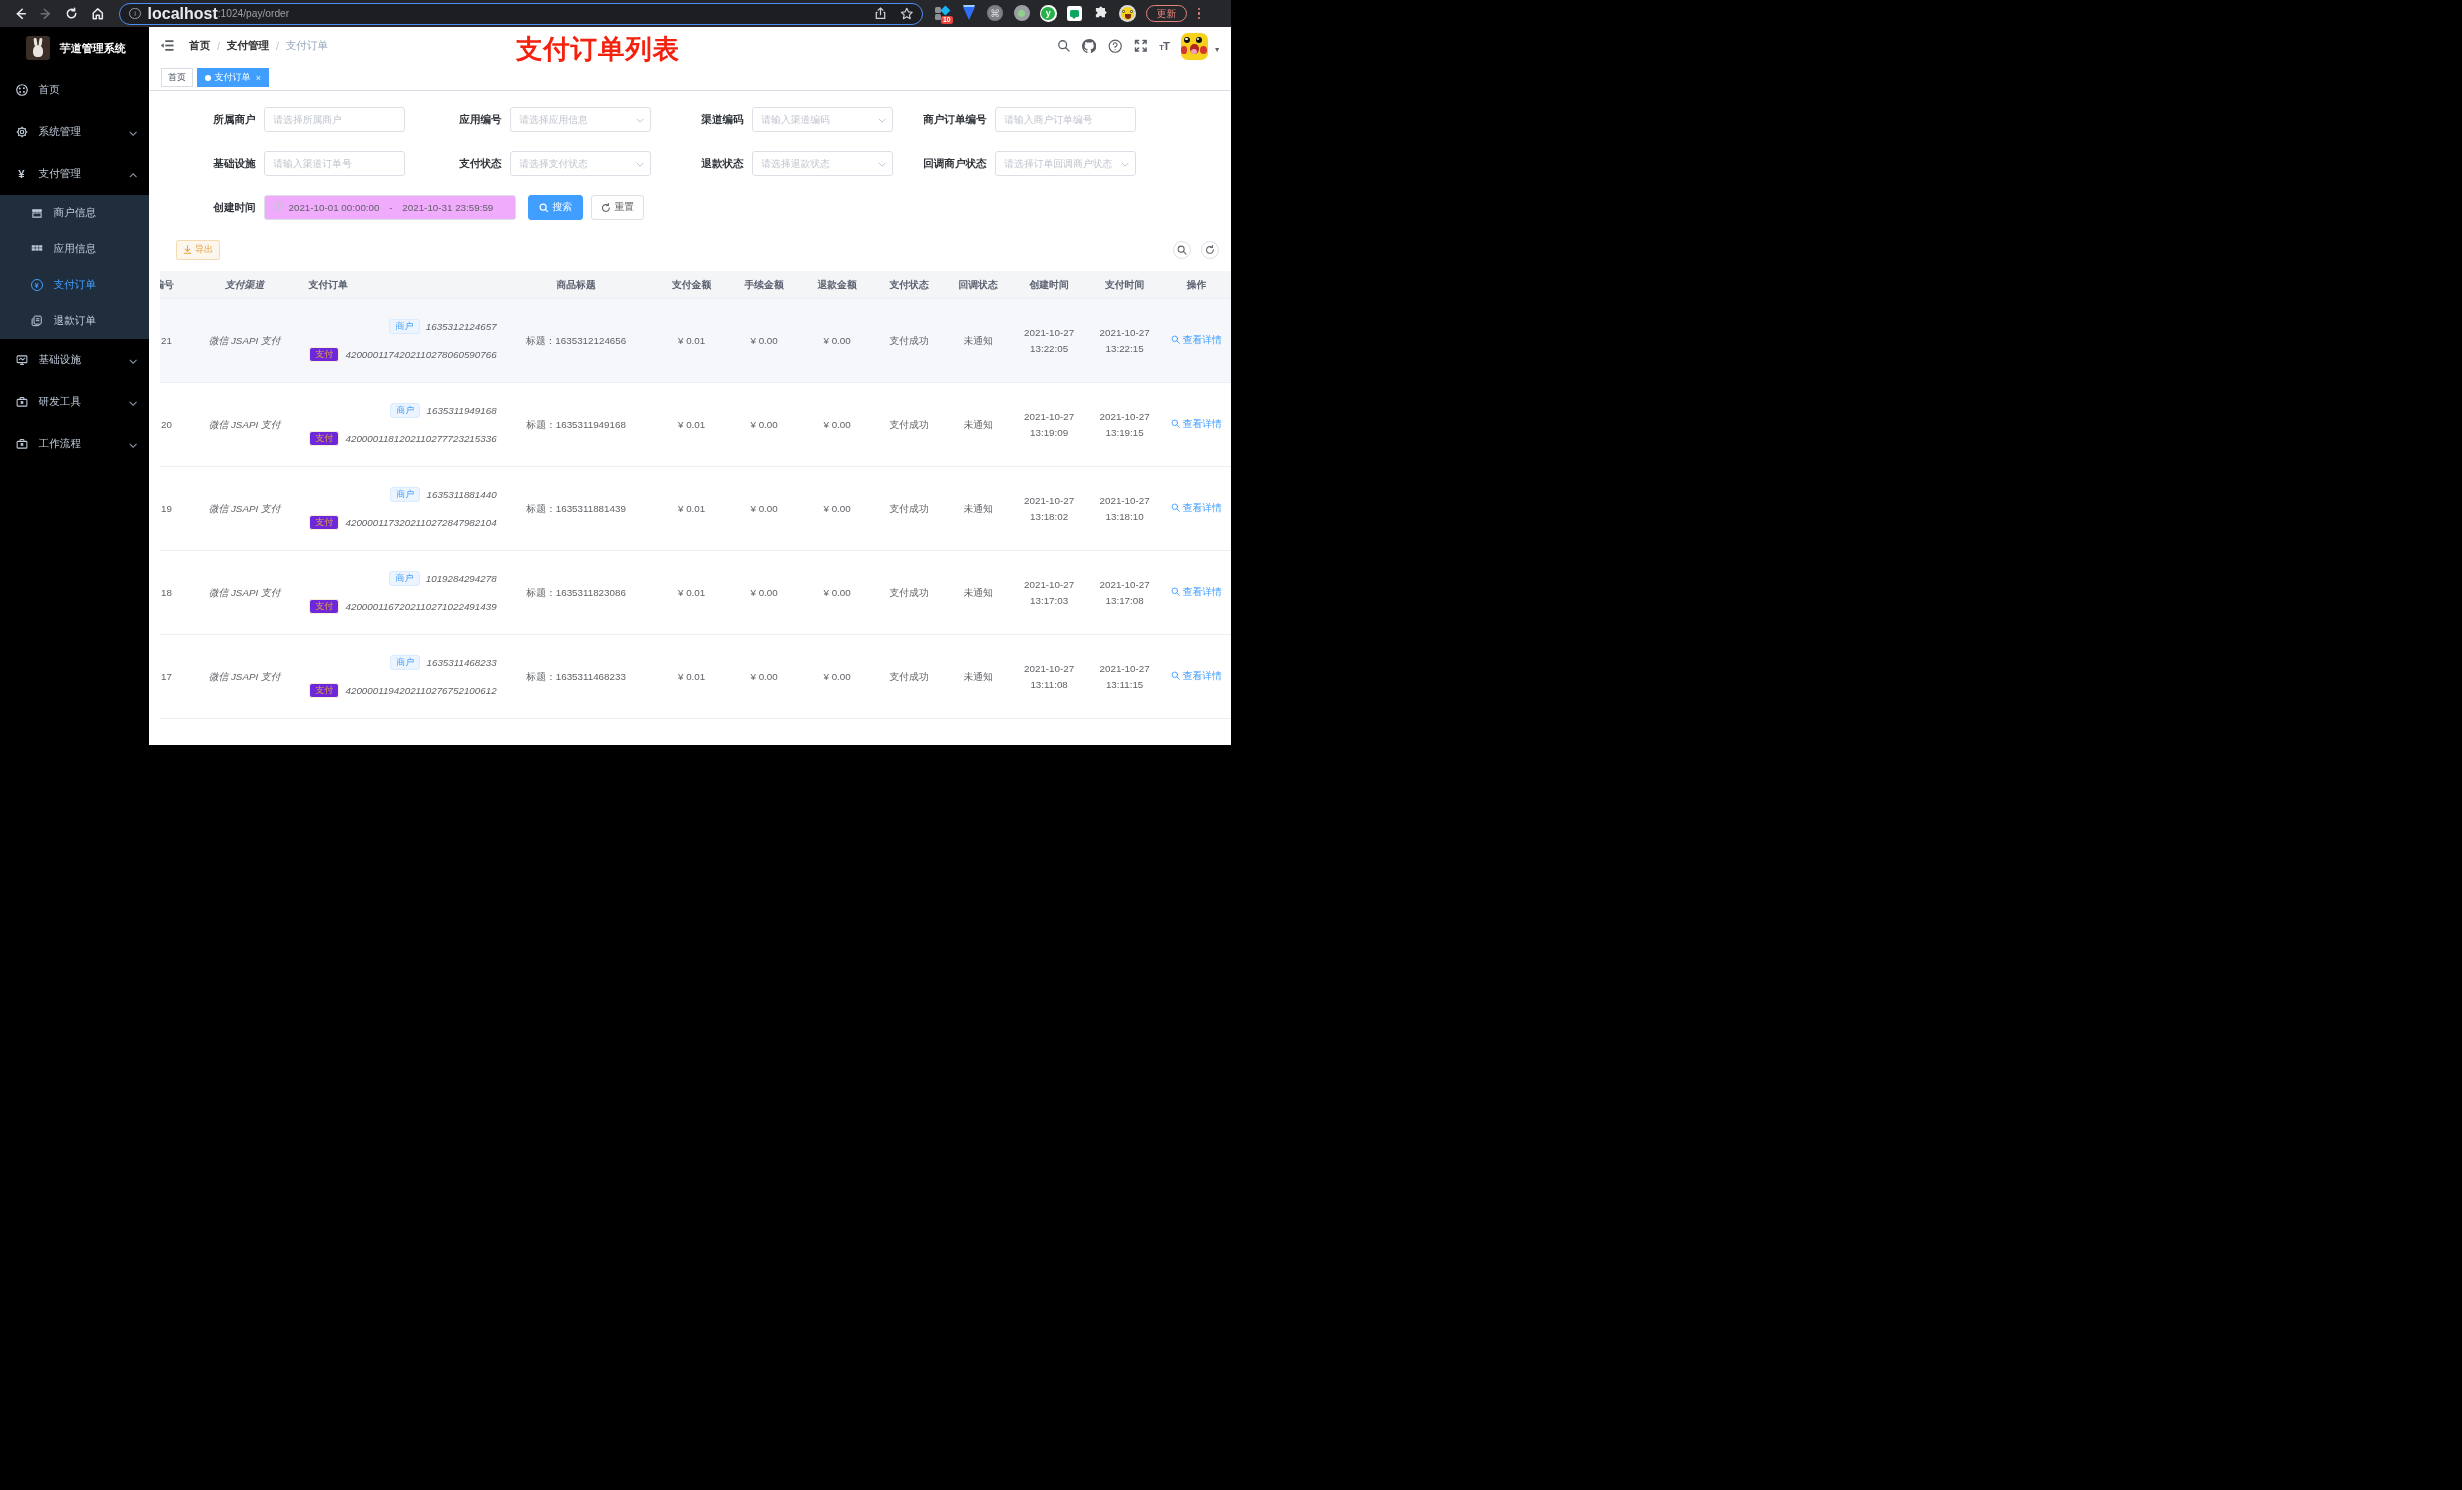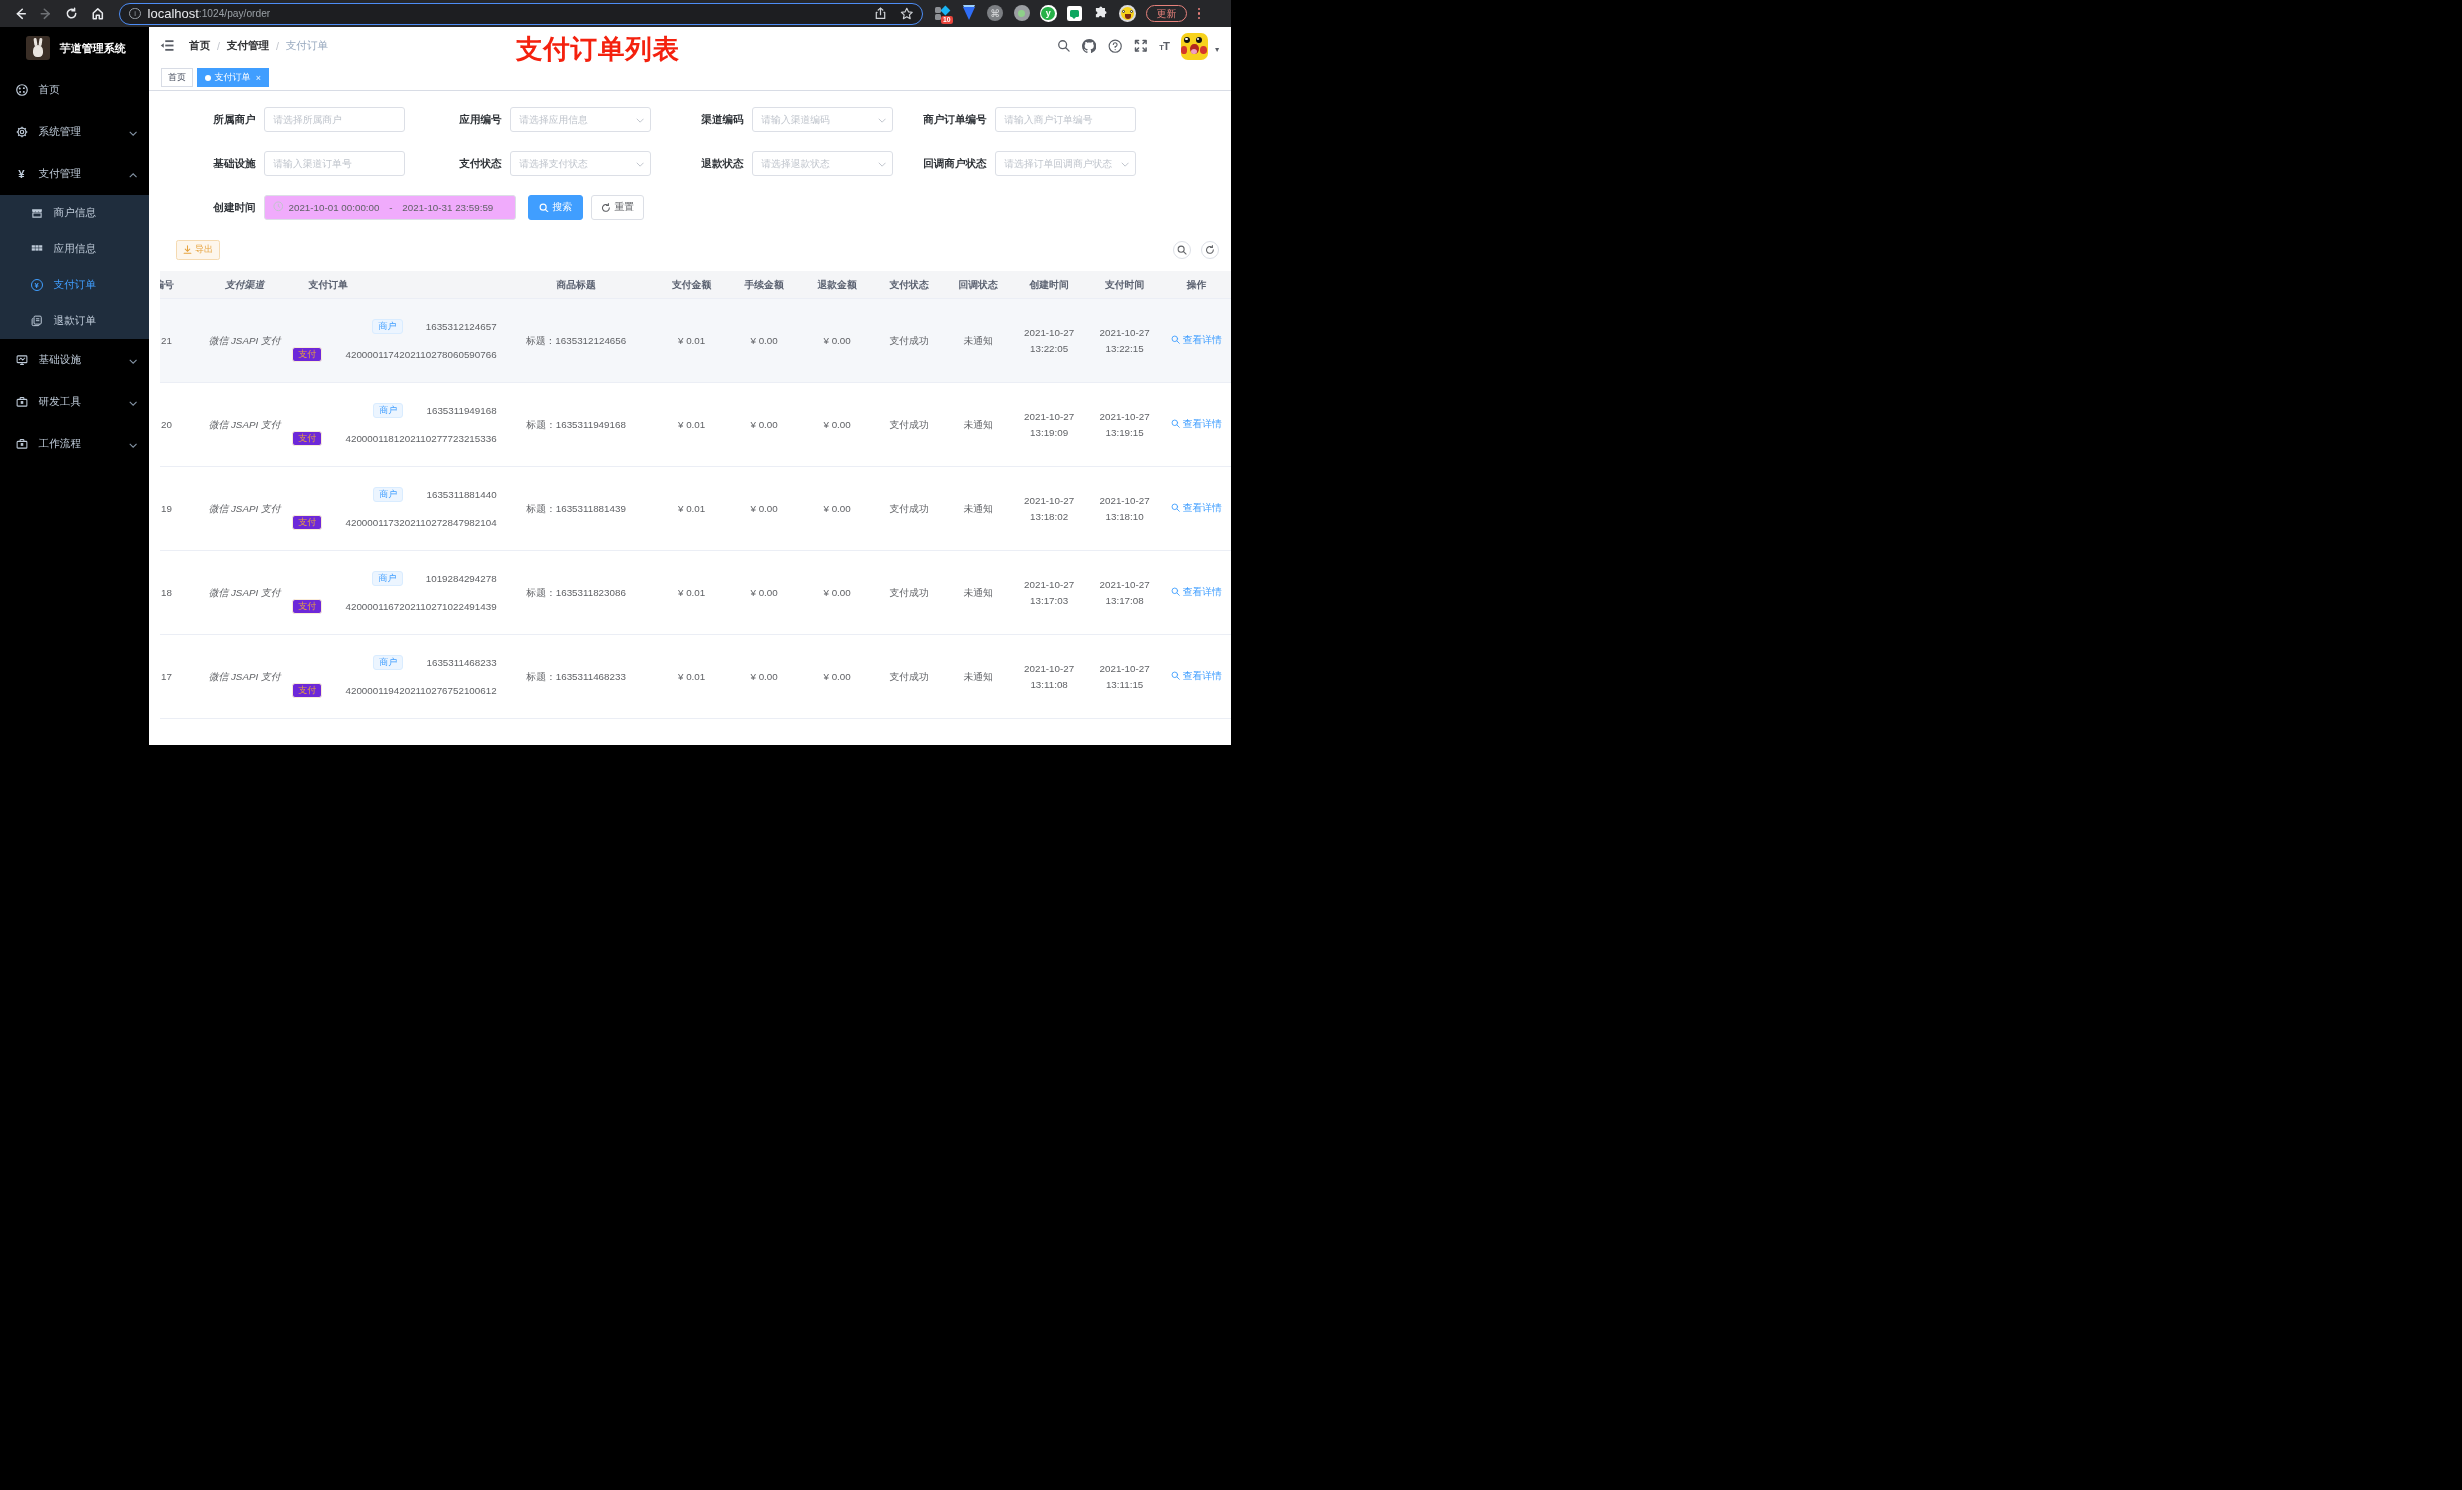--- a/index.html
+++ b/index.html
@@ -5,21 +5,21 @@
   * { margin:0; padding:0; box-sizing:border-box; }
   body { font-family:"Liberation Sans","DejaVu Sans",sans-serif; background:#000; }
   .stage { position:relative; width:1231px; height:745px; background:#fff; overflow:hidden; }
 
   
   .chrome { height:27px; background:#26272a; display:flex; align-items:center; padding:0 7.6px; }
   .nav-ic { width:16.7px; height:16.7px; display:flex; align-items:center; justify-content:center; margin:0 4.5px; color:#e8eaed; }
   .nav-ic.disabled { color:#6e7175; }
   .urlbar { margin-left:9px; width:804px; height:22px; background:#1d1e21; border:1.5px solid #4d8df6; border-radius:12px; display:flex; align-items:center; padding:0 9px; }
   .info-ic { width:11.4px; height:11.4px; border:1.1px solid #9aa0a6; border-radius:50%; color:#9aa0a6; font-size:7.6px; display:flex; align-items:center; justify-content:center; margin-right:6.8px; flex-shrink:0; font-style:normal; }
-  .url-host { color:#e8eaed; font-size:13px; font-weight:400; }
+  .url-host { color:#e8eaed; font-size:16px; font-weight:700; }
   .url-rest { color:#9aa0a6; font-size:10.2px; }
   .urlbar .spacer { flex:1; }
   .u-ic { width:13.6px; height:13.6px; color:#cfd2d6; margin-left:12px; }
   .ext-tray { display:flex; align-items:center; margin-left:10.6px; gap:9.8px; }
   .ext { position:relative; width:16.7px; height:16.7px; display:flex; align-items:center; justify-content:center; }
   .ext-sq1,.ext-sq2 { position:absolute; width:6px; height:6px; background:#8d9095; border-radius:1.5px; left:0.8px; }
   .ext-sq1 { top:1.5px; } .ext-sq2 { top:9px; }
   .ext-diamond { position:absolute; width:6.8px; height:6.8px; background:#19b5f6; transform:rotate(45deg); right:1.5px; top:1.5px; }
   .ext-badge { position:absolute; right:-2.3px; bottom:-2.3px; background:#e8453c; color:#fff; font-size:6.8px; font-weight:700; border-radius:2.3px; padding:0.8px 2.3px; line-height:1; }
   .kite { width:0; height:0; border-left:6px solid transparent; border-right:6px solid transparent; border-top:13.6px solid #2f6df6; filter:drop-shadow(0 -1.5px 0 #9ed1fb); }
@@ -125,21 +125,21 @@
   .c4 { width:159px; }
   .c5 { width:72px; } .c6 { width:73px; } .c7 { width:73px; }
   .c8 { width:71px; } .c9 { width:67px; }
   .c10 { width:75px; } .c11 { width:76px; }
   .c12 { width:68px; }
   .pay-lines { display:flex; flex-direction:column; gap:13px;align-items:flex-end; }
   .pline { display:flex; align-items:center; white-space:nowrap; }
   .otag { height:15px; line-height:13.6px; padding:0 5.3px; font-size:9px; border-radius:3px; border:0.8px solid; flex-shrink:0; }
   .otag.blue { color:#409eff; background:#ecf5ff; border-color:#d9ecff; }
   .otag.yellow { color:#e6a23c; background:#6d28d9; border-color:#faecd8; }
-  .pno { margin-left:23px; }
+  .pno { margin-left:6px;font-style:italic; }
   .two-line span { display:block; }
   .detail-link { color:#409eff; display:inline-flex; align-items:center; gap:2.3px; cursor:pointer; }
 </style>
 </head>
 <body>
 
 <div class="stage">
 
   <div class="chrome">
     <div class="nav-ic">

